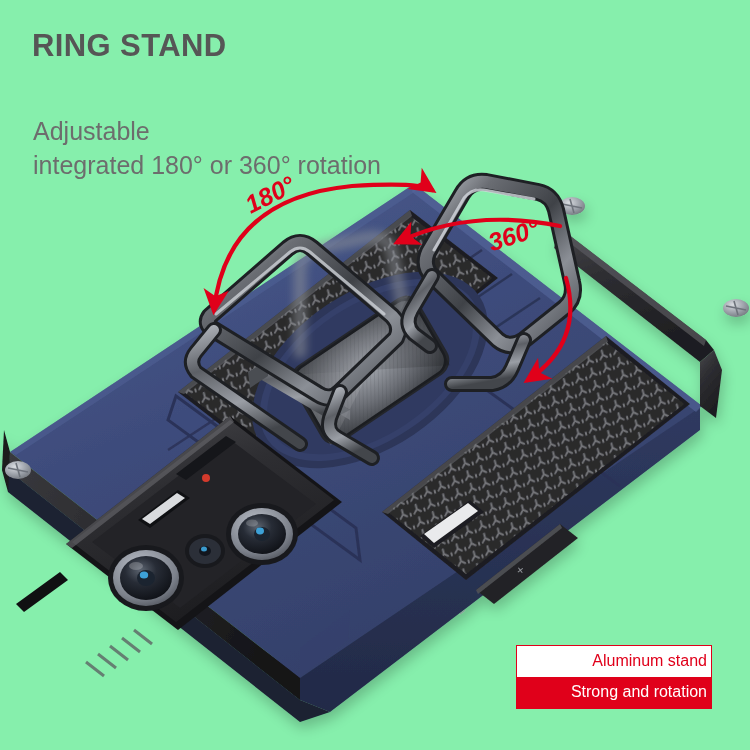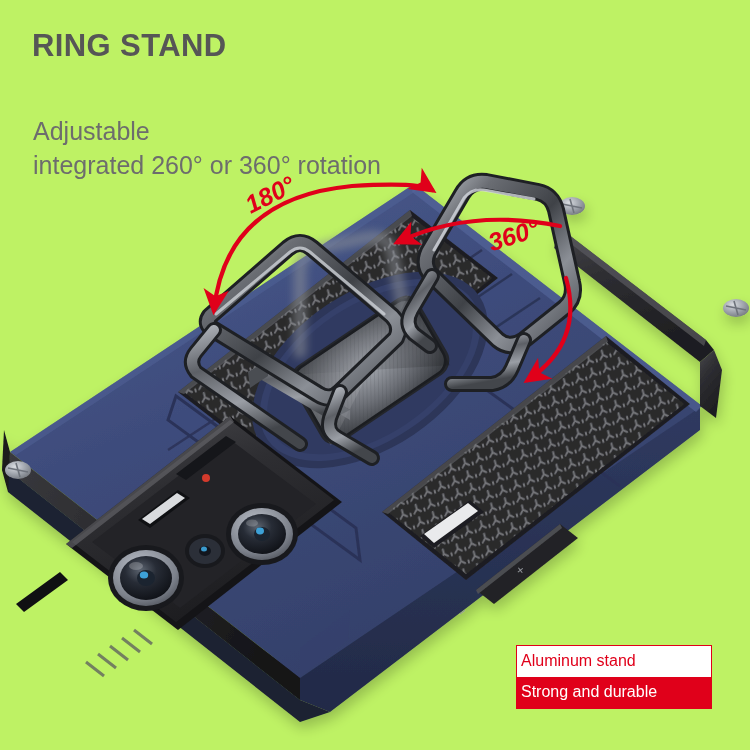--- a/index.html
+++ b/index.html
@@ -8,21 +8,21 @@
     padding: 0;
     background: #ffffff;
   }
   body {
     font-family: "Liberation Sans", sans-serif;
   }
   #stage {
     position: relative;
     width: 750px;
     height: 750px;
-    background: #bef264;
+    background: #86efac;
     overflow: hidden;
   }
 
   
   .headline {
     position: absolute;
     left: 32px;
     top: 26px;
     width: 480px;
   }
@@ -86,21 +86,21 @@
   #badge {
     position: absolute;
     left: 516px;
     top: 645px;
     width: 196px;
     border: 1px solid #e0001a;
     box-sizing: border-box;
     background: #ffffff;
   }
   #badge .row {
-    text-align: left;
+    text-align: right;
     font-size: 16px;
     line-height: 1.0;
     padding: 7px 4px 8px;
     white-space: nowrap;
   }
   #badge .row-top {
     color: #e0001a;
     background: #ffffff;
   }
   #badge .row-bottom {
@@ -112,21 +112,21 @@
 <body>
 
 <div id="stage">
 
   <div class="headline">
     <div class="line">RING STAND</div>
   </div>
 
   <div class="subline">
     <div class="sline">Adjustable</div>
-    <div class="sline">integrated 260° or 360° rotation</div>
+    <div class="sline">integrated 180° or 360° rotation</div>
   </div>
 
   <svg id="art" viewBox="0 0 750 750">
     <defs>
 
       <linearGradient id="gNavy" x1="0" y1="0" x2="0.6" y2="1">
         <stop offset="0%" stop-color="#4e5e92"></stop>
         <stop offset="45%" stop-color="#3e4c7c"></stop>
         <stop offset="100%" stop-color="#333f68"></stop>
       </linearGradient>
@@ -455,16 +455,16 @@
     </g>
 
   </svg>
 
   <div class="ann" id="ann-180">180°</div>
 
   <div class="ann" id="ann-360">360°</div>
 
   <div id="badge">
     <div class="row row-top">Aluminum stand</div>
-    <div class="row row-bottom">Strong and durable</div>
+    <div class="row row-bottom">Strong and rotation</div>
   </div>
 
 </div>
 
 </body></html>

